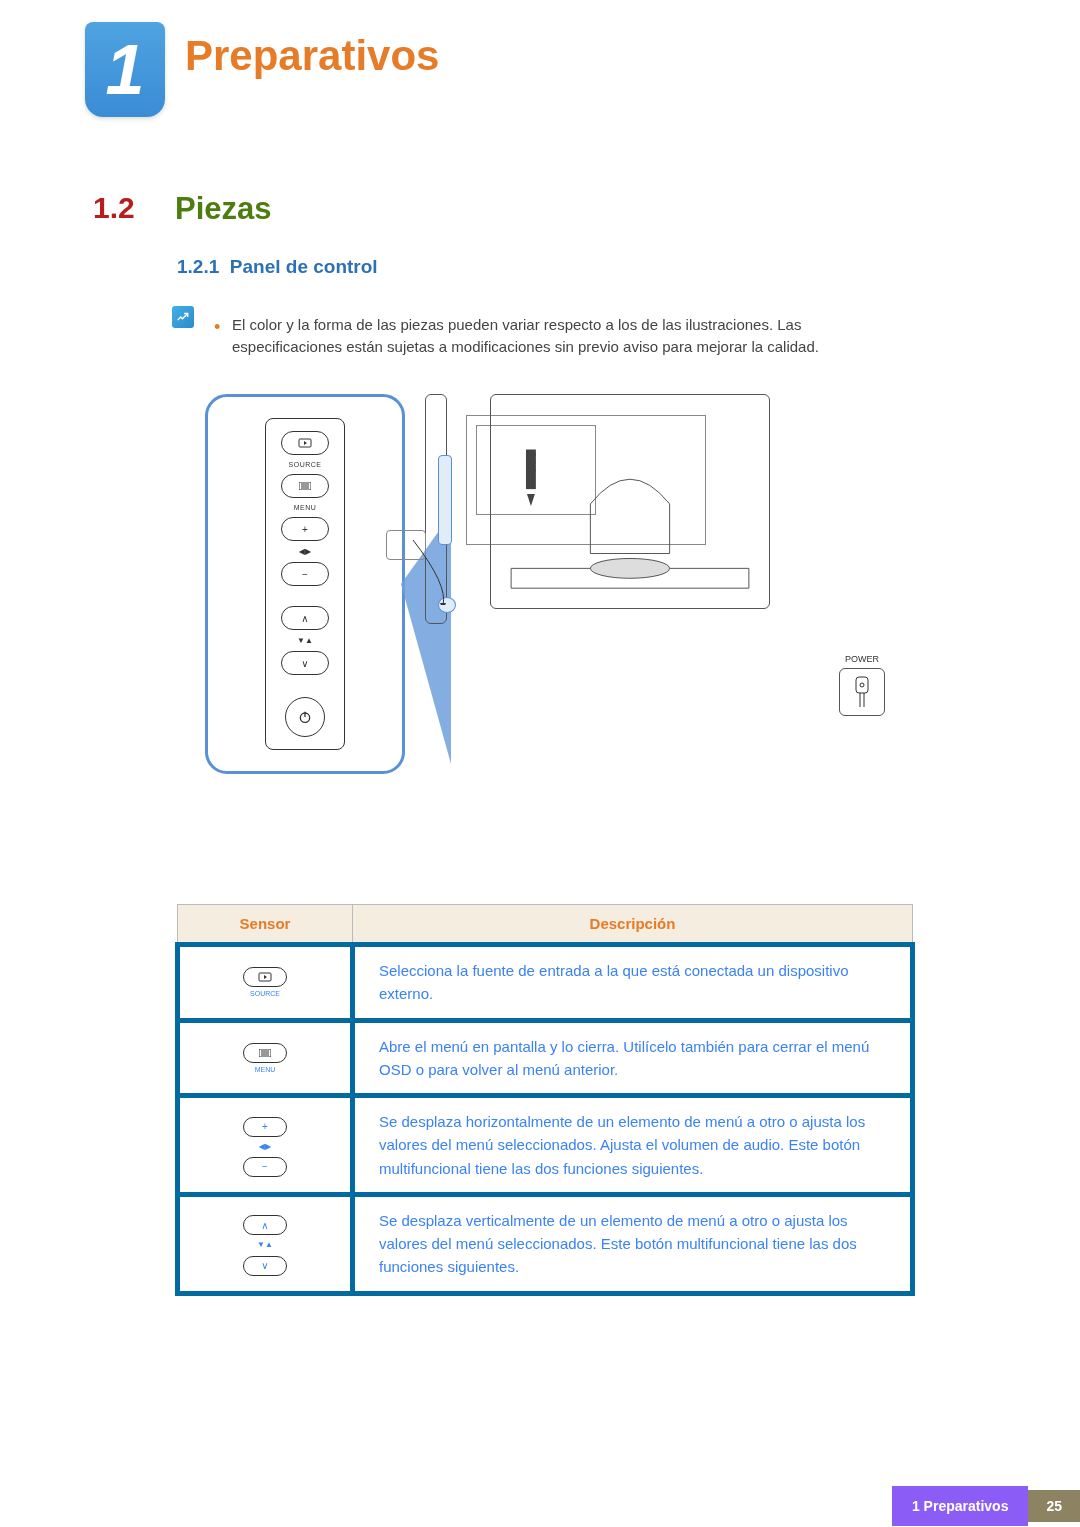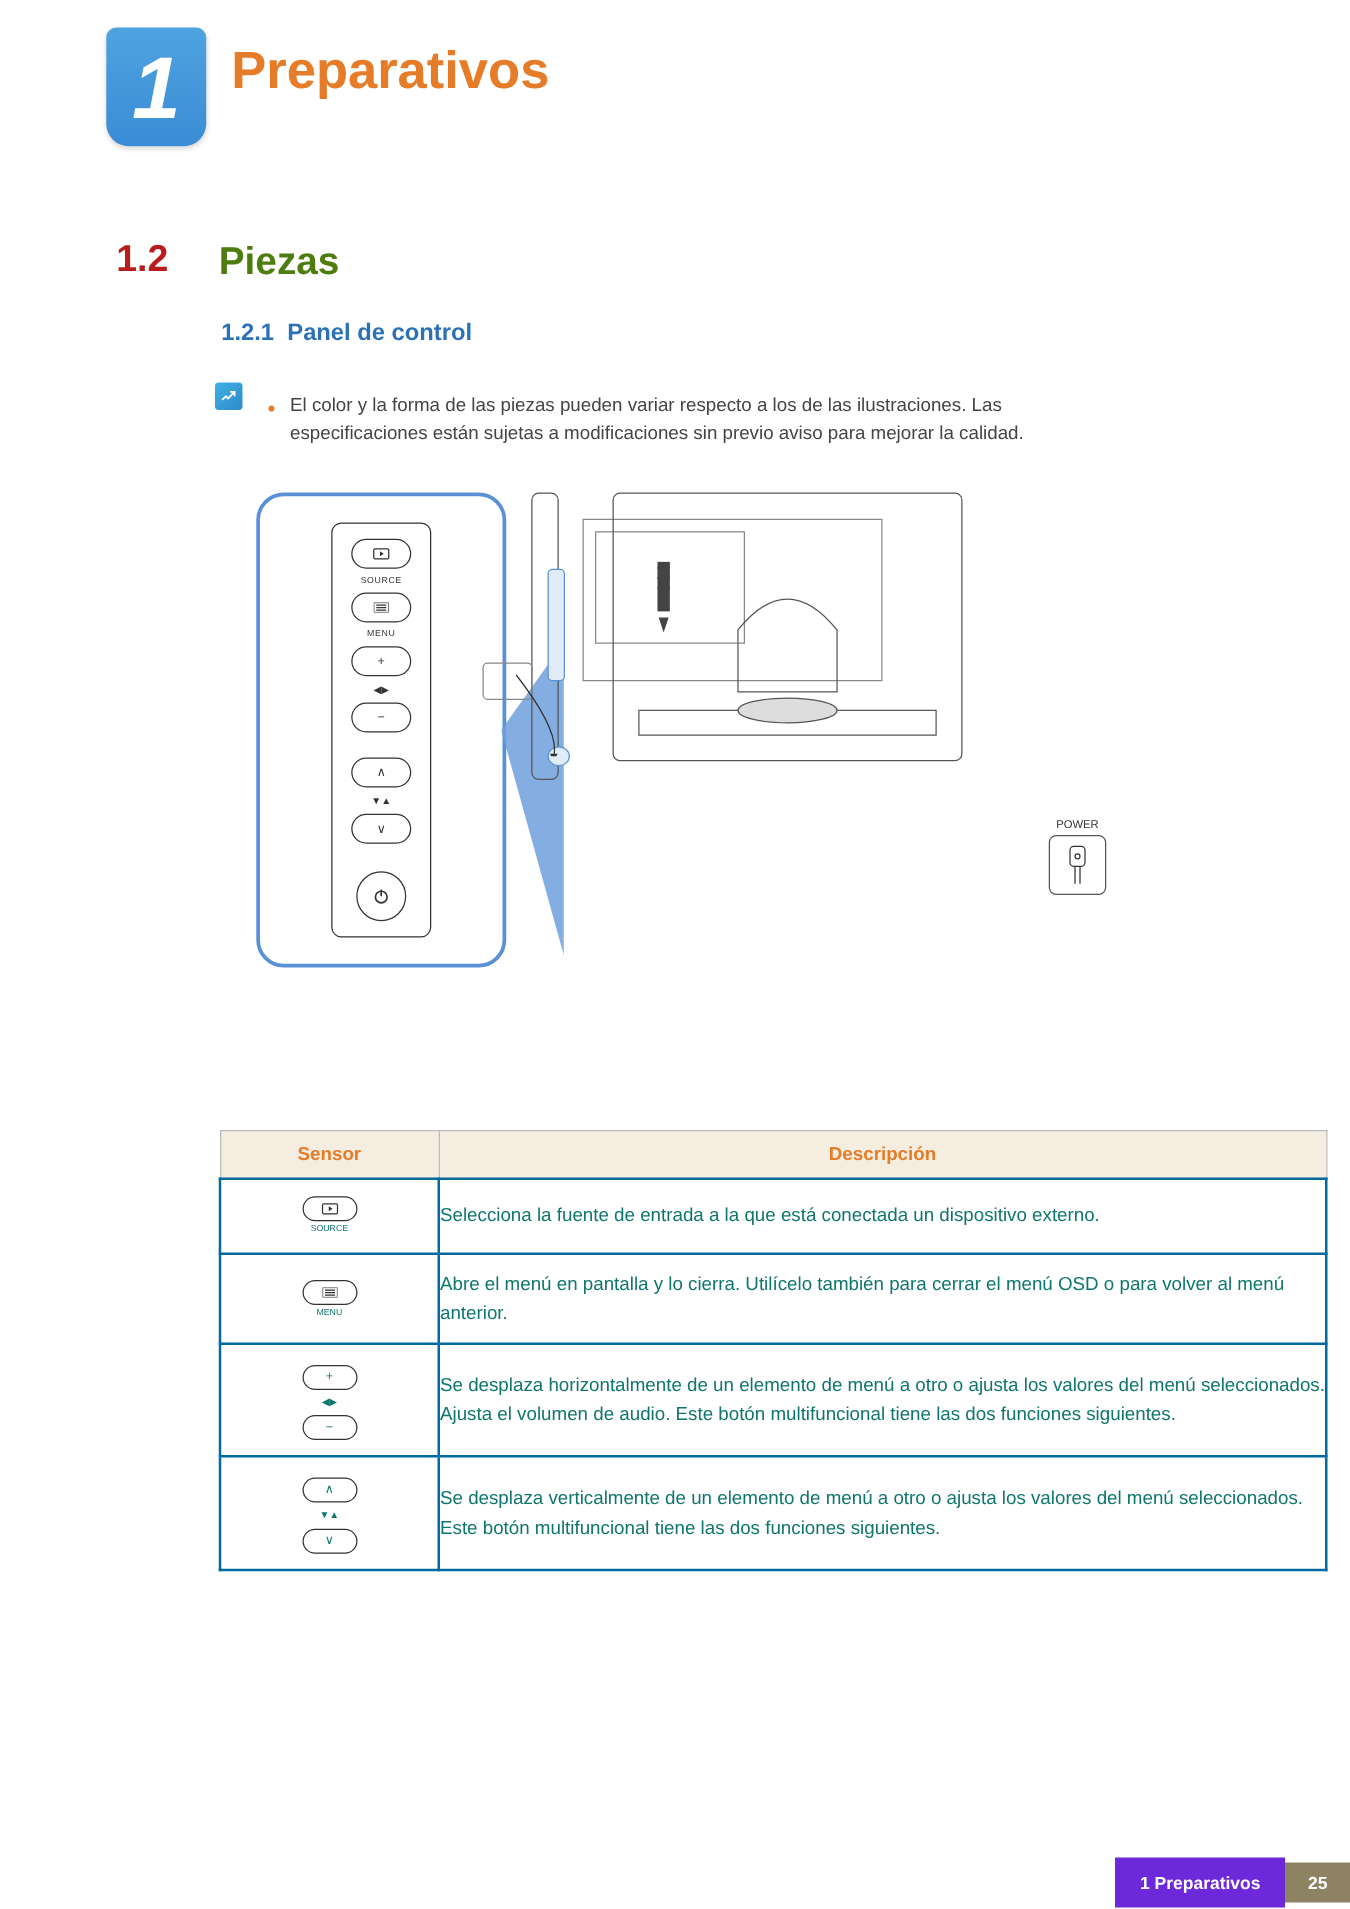--- a/index.html
+++ b/index.html
@@ -252,38 +252,38 @@
   .connector-tri {
     position: absolute;
     left: 196px;
     top: 120px;
   }
 
   table.sensor {
     position: absolute;
     top: 904px;
     left: 175px;
-    width: 887px;
+    width: 740px;
     border-collapse: collapse;
     font-size: 15px;
   }
   table.sensor th {
     background: #f5ede0;
     color: #e67b28;
     font-weight: bold;
     padding: 10px 14px;
     border: 1px solid #bbb;
     text-align: center;
   }
   table.sensor td {
-    border: 2px solid #0369a1;
-    padding: 12px 0;
+    border: 5px solid #0369a1;
+    padding: 12px 24px;
     vertical-align: middle;
     line-height: 1.55;
-    color: #0f766e;
+    color: #3b82f6;
   }
   table.sensor td.ic {
     width: 175px;
     text-align: center;
   }
   .ic-wrap {
     display: inline-flex;
     flex-direction: column;
     align-items: center;
     gap: 2px;
@@ -303,21 +303,21 @@
 
   .footer {
     position: absolute;
     bottom: 0;
     right: 0;
     height: 42px;
     display: flex;
     align-items: center;
   }
   .footer .crumb {
-    background: #6d28d9;
+    background: #8b5cf6;
     color: #fff;
     font-size: 14px;
     font-weight: bold;
     padding: 12px 20px;
   }
   .footer .pg {
     background: #8d8362;
     color: #fff;
     font-size: 14px;
     font-weight: bold;

